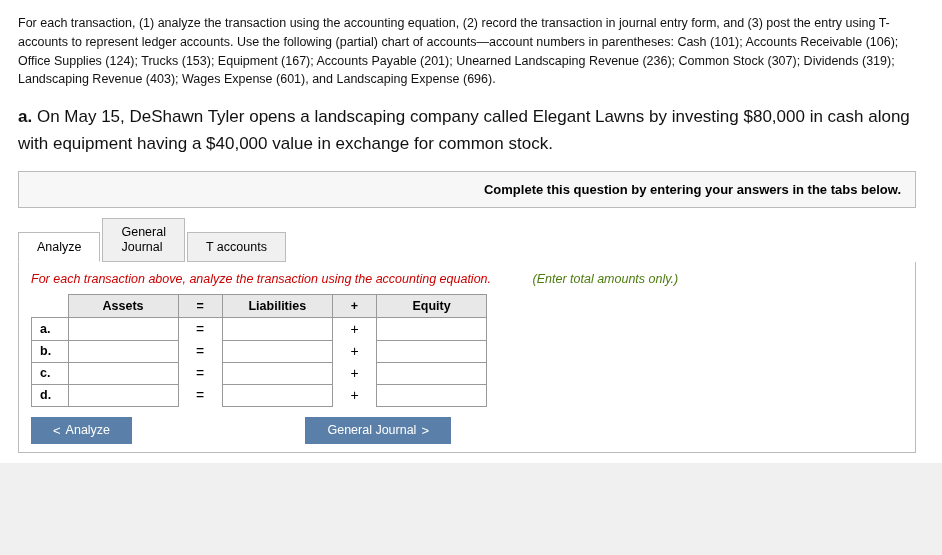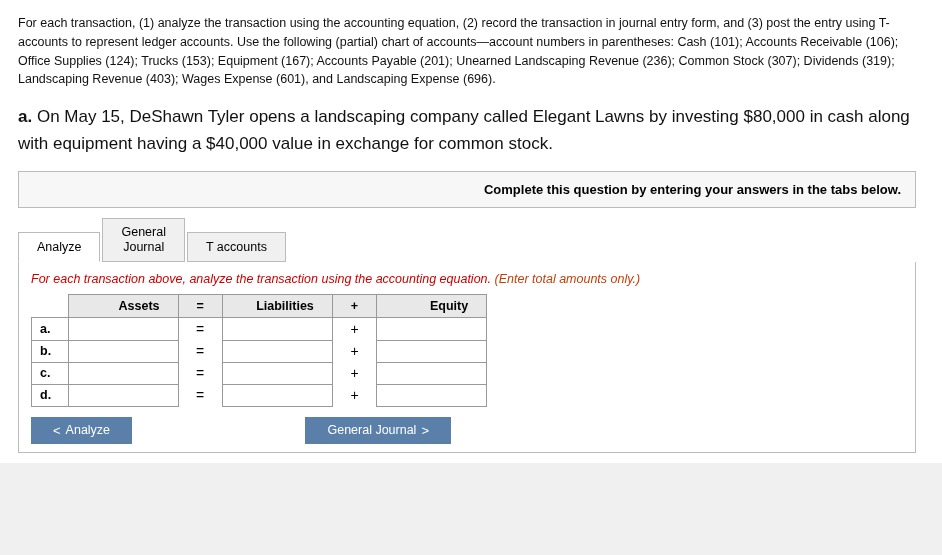--- a/index.html
+++ b/index.html
@@ -47,21 +47,20 @@
     }
     .tab {
       border: 1px solid #bbb;
       background: #f0f0f0;
       padding: 6px 18px;
       font-size: 12.5px;
       cursor: pointer;
       margin-right: 2px;
       white-space: nowrap;
       line-height: 1.3;
-      text-align: center;
     }
     .tab.active {
       background: #fff;
       border-bottom: 1px solid #fff;
       font-weight: normal;
       z-index: 2;
     }
     .tab-panel {
       border: 1px solid #bbb;
       border-top: none;
@@ -77,21 +76,21 @@
     .accounting-table {
       border-collapse: collapse;
       font-size: 12.5px;
       width: auto;
       min-width: 420px;
     }
     .accounting-table th {
       border: 1px solid #999;
       background: #e8e8e8;
       padding: 4px 18px;
-      text-align: right;
+      text-align: center;
       font-weight: bold;
     }
     .accounting-table td {
       border: 1px solid #999;
       padding: 3px 6px;
       text-align: center;
       vertical-align: middle;
     }
     .accounting-table td.label {
       font-weight: bold;
@@ -173,21 +172,21 @@
       <span>General<br>Journal</span>
     </div>
     <div class="tab">
       <span>T accounts</span>
     </div>
   </div>
 
   <div class="tab-panel">
     <div class="analyze-instruction">
       <span>For each transaction above, analyze the transaction using the accounting equation.</span>
-      <span style="color:#c2410c; font-style:italic;">(Enter total amounts only.)</span>
+      <span style="color:#4d7c0f; font-style:italic;margin-left:38px;">(Enter total amounts only.)</span>
     </div>
 
     <table class="accounting-table">
       <thead>
         <tr class="header-row">
           <th style="width:28px; border:none; background:#fff;"></th>
           <th>Assets</th>
           <th class="eq">=</th>
           <th>Liabilities</th>
           <th class="plus">+</th>

